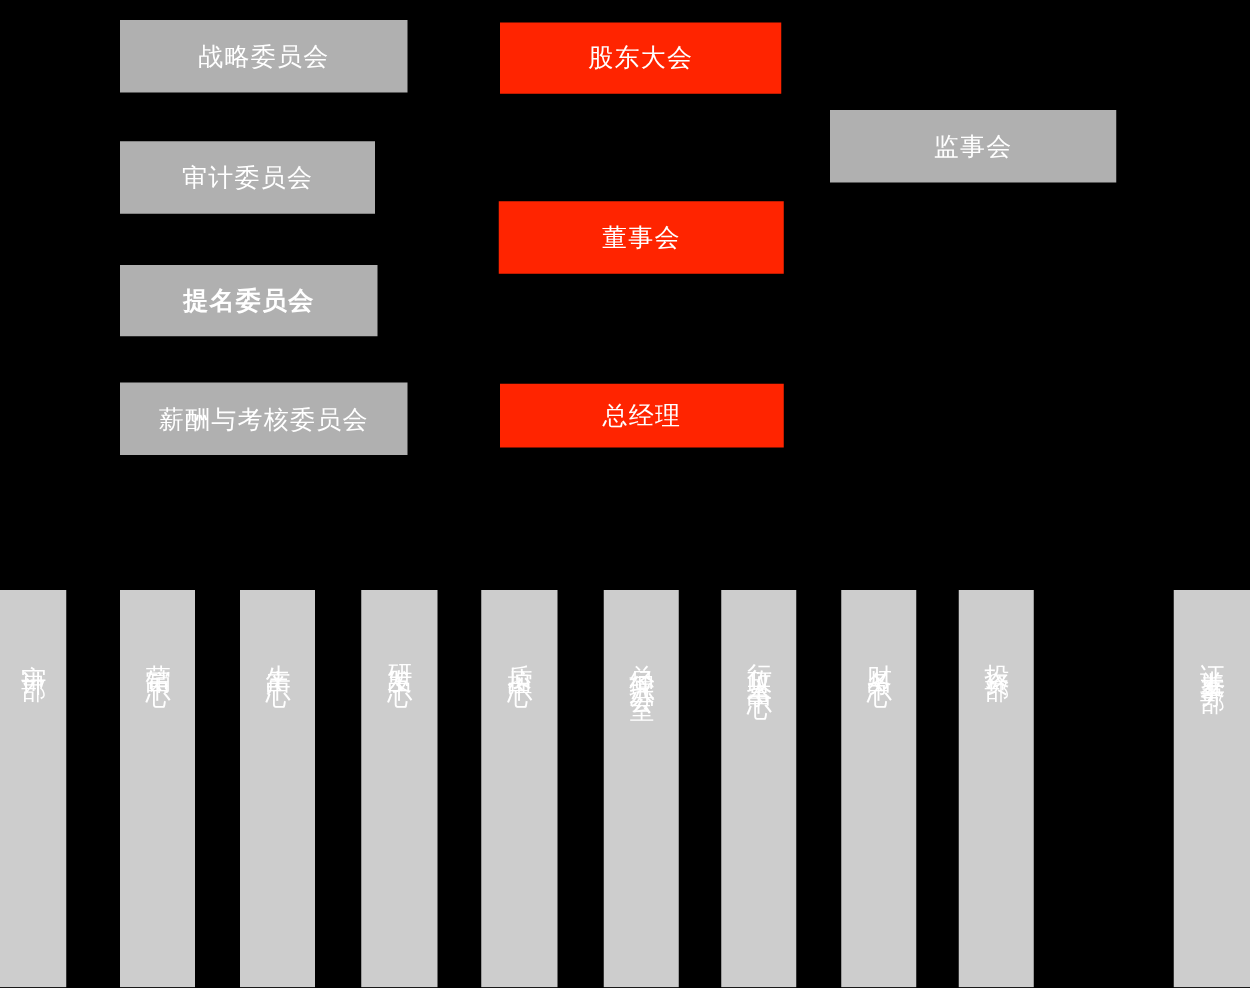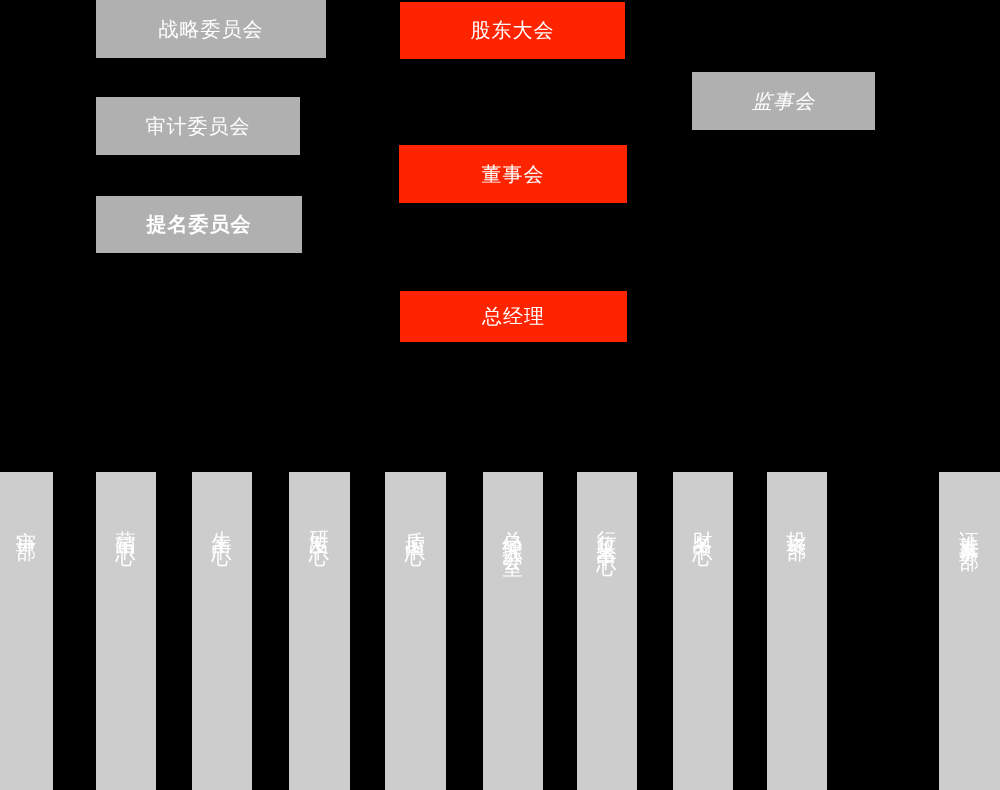--- a/index.html
+++ b/index.html
@@ -17,20 +17,21 @@
   }
   .node {
     position: absolute;
     display: flex;
     align-items: center;
     justify-content: center;
     color: var(--text, #ffffff);
     font-size: 20px;
     letter-spacing: 1px;
     white-space: nowrap;
+    margin-top: 16px;
   }
   .node.gray { background: var(--gray-box, #b0b0b0); }
   .node.red  { background: var(--accent-red, #ff2400); }
   .dept-col {
     position: absolute;
     background: var(--gray-col, #cdcdcd);
     display: flex;
     justify-content: center;
     align-items: flex-start;
   }
@@ -45,26 +46,27 @@
   }
 </style>
 </head>
 <body>
 
 <div id="canvas" style="--bg: #000000; --accent-red: #ff2400; --gray-box: #b0b0b0; --gray-col: #cdcdcd; --text: #ffffff;">
 
   <div class="node gray" style="left:96px; top:0px; width:230px; height:58px;">战略委员会</div>
   <div class="node gray" style="left:96px; top:97px; width:204px; height:58px;">审计委员会</div>
   <div class="node gray" style="left:96px; top:196px; width:206px; height:57px;font-weight:bold;">提名委员会</div>
+  <div class="node gray" style="left:96px; top:290px; width:230px; height:58px;">薪酬与考核委员会</div>
 
   <div class="node red" style="left:399px; top:145px; width:228px; height:58px;">董事会</div>
   <div class="node red" style="left:400px; top:2px; width:225px; height:57px;">股东大会</div>
   <div class="node red" style="left:400px; top:291px; width:227px; height:51px;">总经理</div>
 
-  <div class="node gray" style="left:692px; top:72px; width:183px; height:58px;font-style:italic;">监事会</div>
+  <div class="node gray" style="left:664px; top:72px; width:229px; height:58px;">监事会</div>
 
   <div class="dept-col" style="left:0px; top:472px; width:53px; height:318px;">
     <span class="dept-label">审计部</span>
   </div>
   <div class="dept-col" style="left:96px; top:472px; width:60px; height:318px;">
     <span class="dept-label">营销中心</span>
   </div>
   <div class="dept-col" style="left:192px; top:472px; width:60px; height:318px;">
     <span class="dept-label">生产中心</span>
   </div>

